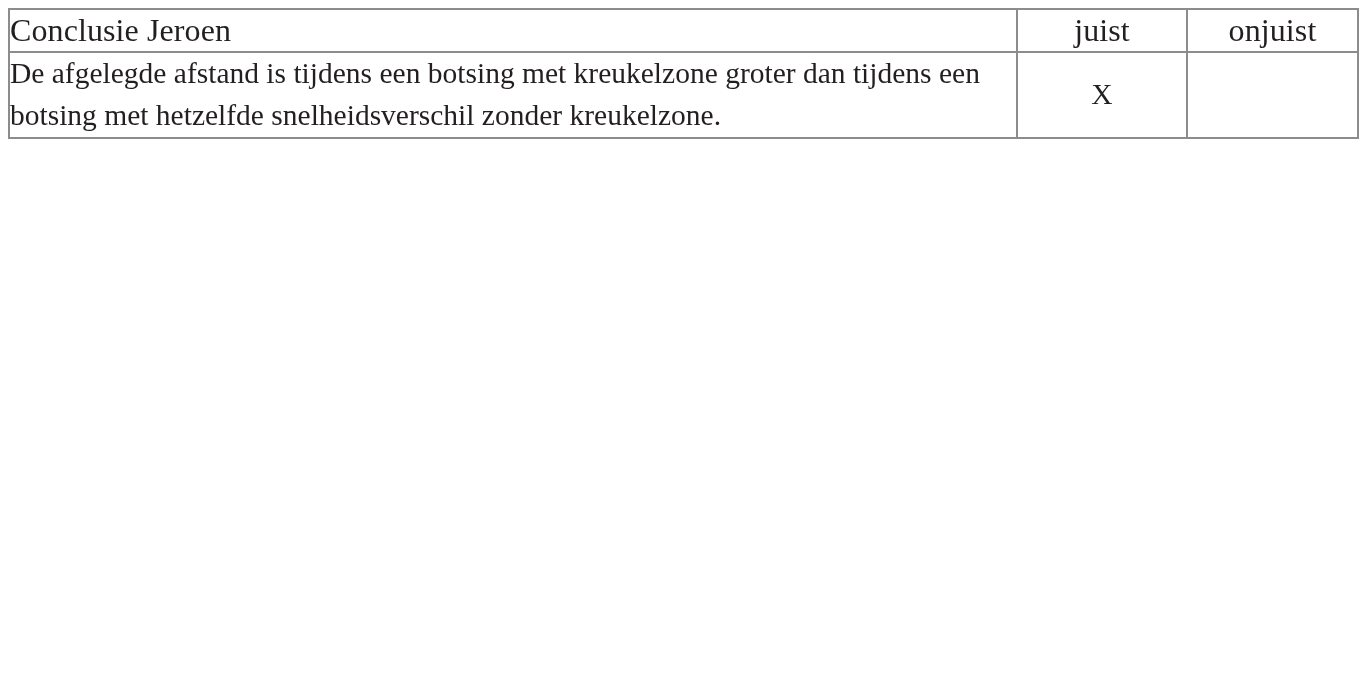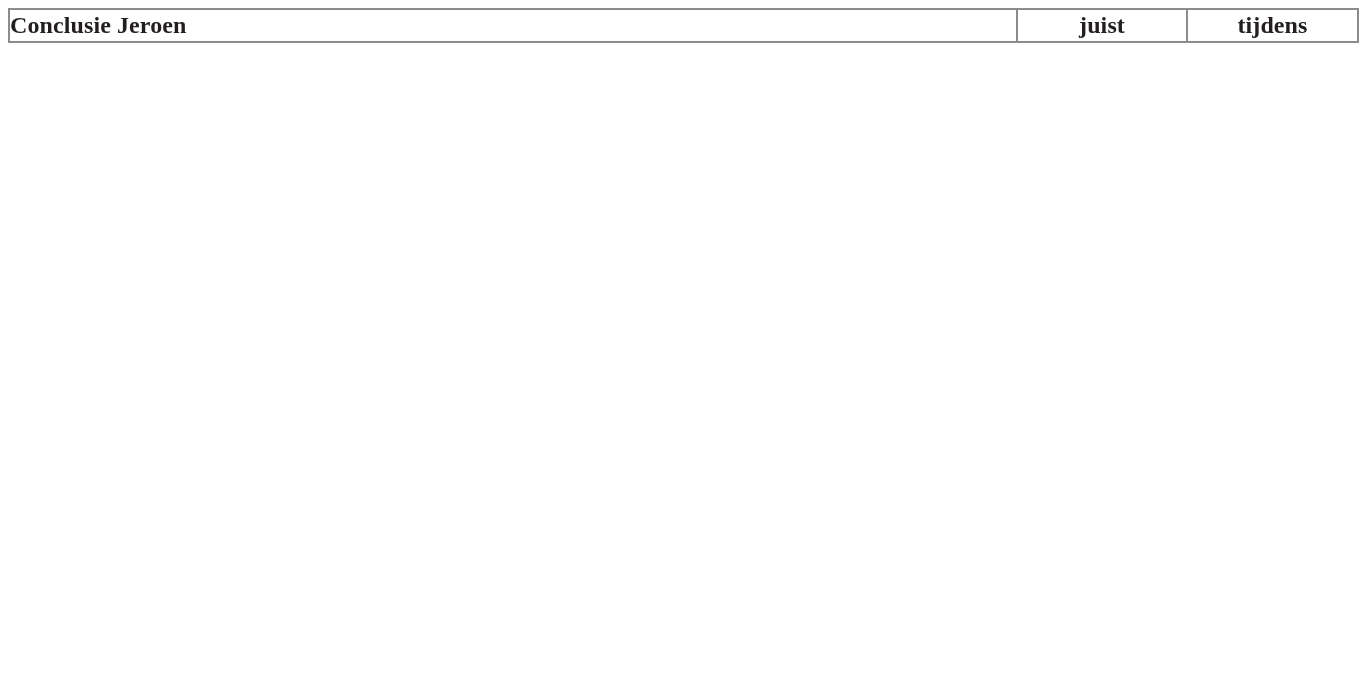--- a/index.html
+++ b/index.html
@@ -31,22 +31,22 @@
     border: 2px solid #8c8c8c;
     padding: 0;
     vertical-align: middle;
     background: #ffffff;
   }
   col.c-statement { width: 1008px; }
   col.c-juist     { width: 170px; }
   col.c-onjuist   { width: 171px; }
 
   th.header-cell {
-    font-weight: bold;
-    font-size: 24px;
+    font-weight: normal;
+    font-size: 32px;
     line-height: 1.28;
     text-align: left;
     padding: 15px 20px 17px 20px;
     letter-spacing: 0.1px;
   }
   th.header-cell.center {
     text-align: center;
     padding-left: 6px;
     padding-right: 6px;
   }
@@ -74,19 +74,24 @@
   <table class="answer-table">
     <colgroup>
       <col class="c-statement">
       <col class="c-juist">
       <col class="c-onjuist">
     </colgroup>
     <thead>
       <tr>
         <th class="header-cell">Conclusie Jeroen</th>
         <th class="header-cell center">juist</th>
-        <th class="header-cell center">tijdens</th>
+        <th class="header-cell center">onjuist</th>
       </tr>
     </thead>
     <tbody>
+      <tr>
+        <td class="statement-cell">De afgelegde afstand is tijdens een botsing met kreukelzone groter dan tijdens een botsing met hetzelfde snelheidsverschil zonder kreukelzone.</td>
+        <td class="mark-cell"><span class="mark-glyph">X</span></td>
+        <td class="mark-cell"><span class="mark-glyph"></span></td>
+      </tr>
     </tbody>
   </table>
 </div>
 
 </body></html>

